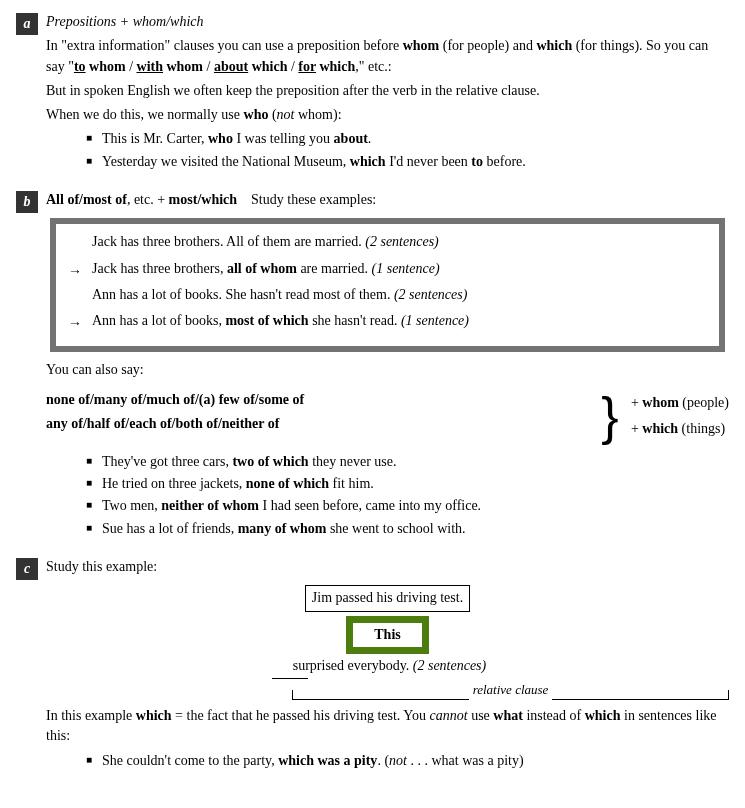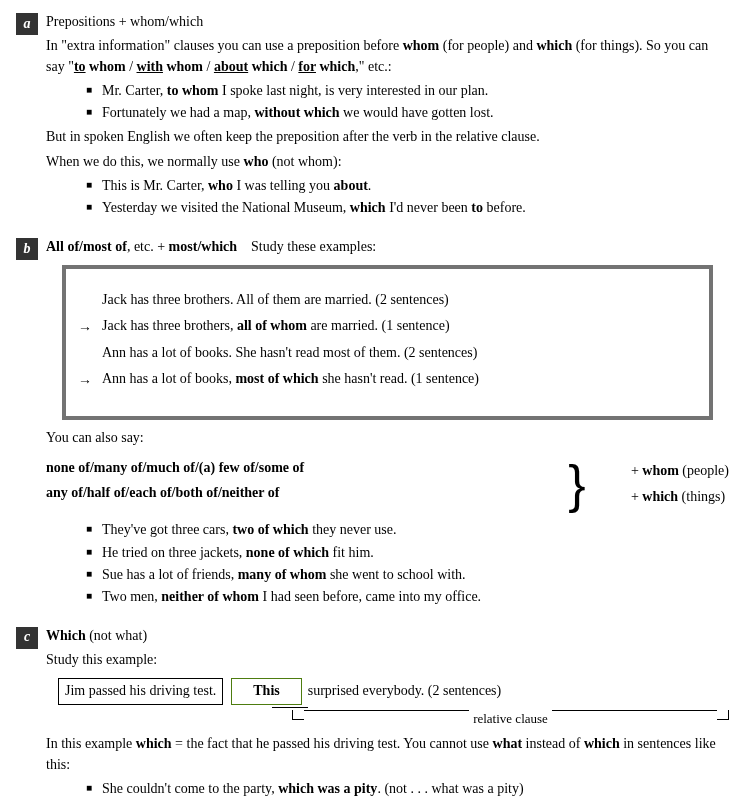--- a/index.html
+++ b/index.html
@@ -31,21 +31,21 @@
       justify-content: center;
       flex-shrink: 0;
       margin-right: 8px;
       margin-top: 1px;
       font-style: italic;
     }
 
     .content {
       flex: 1;
     }
-    .italic { }
+    .italic { font-style: italic; }
 
     ul.bullet-list {
       list-style: none;
       margin: 4px 0 4px 40px;
       padding: 0;
     }
 
     ul.bullet-list li {
       position: relative;
       padding-left: 16px;
@@ -54,23 +54,23 @@
 
     ul.bullet-list li::before {
       content: '■';
       position: absolute;
       left: 0;
       font-size: 10px;
       top: 2px;
     }
 
     .example-box {
-      border: 4px solid #737373;
-      padding: 21px 12px;
-      margin: 8px 16px;
+      border: 6px solid #737373;
+      padding: 8px 12px;
+      margin: 8px 4px;
     }
 
     .example-row {
       display: flex;
       align-items: flex-start;
       margin-bottom: 6px;
     }
 
     .arrow {
       width: 24px;
@@ -106,63 +106,59 @@
       line-height: 1;
       font-family: Arial, sans-serif;
       color: #000;
     }
 
     .formula-right {
       display: flex;
       flex-direction: column;
       justify-content: space-around;
       padding-left: 6px;
-      margin-left: 33px;
     }
 
     .diagram-box {
       border: 1px solid #000;
       padding: 2px 6px;
       display: inline-block;
     }
 
     .diagram-box-highlight {
-      border: 1px solid #4d7c0f;
+      border: 7px solid #4d7c0f;
       padding: 2px 21px;
       display: inline-block;
       font-weight: bold;
     }
 
     .diagram-line {
       display: flex;
       align-items: center;
       gap: 2px;
       margin: 4px 12px;
+      flex-direction: column;
     }
 
     p { margin-bottom: 4px; }
   </style>
 </head>
 <body>
 
 <div class="section">
   <div class="label-box">
       <span>a</span>
     </div>
   <div class="content">
     <p>
       <span class="italic">Prepositions + whom/which</span>
     </p>
     <p>
       In "extra information" clauses you can use a preposition before <strong>whom</strong> (for people) and <strong>which</strong> (for things). So you can say "<strong><u>to</u> whom</strong> / <strong><u>with</u> whom</strong> / <strong><u>about</u> which</strong> / <strong><u>for</u> which</strong>," etc.:
     </p>
-    <ul class="bullet-list">
-      <li>Mr. Carter, <strong>to whom</strong> I spoke last night, is very interested in our plan.</li>
-      <li>Fortunately we had a map, <strong>without which</strong> we would have gotten lost.</li>
-    </ul>
     <p>But in spoken English we often keep the preposition after the verb in the relative clause.</p>
     <p>When we do this, we normally use <strong>who</strong> (<span class="italic">not</span> whom):</p>
     <ul class="bullet-list">
       <li>This is Mr. Carter, <strong>who</strong> I was telling you <strong>about</strong>.</li>
       <li>Yesterday we visited the National Museum, <strong>which</strong> I'd never been <strong>to</strong> before.</li>
     </ul>
   </div>
 </div>
 
 <div class="section">
@@ -206,51 +202,50 @@
       </div>
       <div class="formula-right">
         <div>+ <strong>whom</strong> (people)</div>
         <div>+ <strong>which</strong> (things)</div>
       </div>
     </div>
 
     <ul class="bullet-list">
       <li>They've got three cars, <strong>two of which</strong> they never use.</li>
       <li>He tried on three jackets, <strong>none of which</strong> fit him.</li>
+      <li>Two men, <strong>neither of whom</strong> I had seen before, came into my office.</li>
       <li>Sue has a lot of friends, <strong>many of whom</strong> she went to school with.</li>
-      <li>Two men, <strong>neither of whom</strong> I had seen before, came into my office.</li>
     </ul>
   </div>
 </div>
 
 <div class="section">
   <div class="label-box">
       <span>c</span>
     </div>
   <div class="content">
-    <p><strong>Which</strong> (<span class="italic">not</span> what)</p>
     <p>Study this example:</p>
 
     <div style="margin: 8px 0 4px 0;">
       <div class="diagram-line">
         <span class="diagram-box">Jim passed his driving test.</span>
         <span style="margin-left:4px;"></span>
         <span class="diagram-box-highlight">This</span>
         <span style="margin-left:4px;">surprised everybody. <span class="italic">(2 sentences)</span></span>
       </div>
 
       <div style="display:flex; align-items:flex-start; margin-left:0; margin-top:-2px; margin-bottom:2px;">
 
         <div style="margin-left:230px; display:flex; flex-direction:column; align-items:flex-start;">
           <div style="border-top:1px solid #000; width:36px; margin-left:-4px; margin-top:0;"></div>
         </div>
       </div>
 
 
-      <div style="display:flex; align-items:flex-start; margin-left:246px; margin-top:0;">
+      <div style="display:flex; align-items:flex-end; margin-left:246px; margin-top:0;">
         <div style="border-left:1px solid #000; border-bottom:1px solid #000; width:12px; height:10px;"></div>
         <div style="border-bottom:1px solid #000; flex:1; min-width:20px;"></div>
         <span class="italic" style="font-size:13px; white-space:nowrap; margin: 0 4px;">relative clause</span>
         <div style="border-bottom:1px solid #000; flex:1; min-width:20px;"></div>
         <div style="border-right:1px solid #000; border-bottom:1px solid #000; width:12px; height:10px;"></div>
       </div>
     </div>
 
     <p style="margin-top:6px;">
       In this example <strong>which</strong> = the fact that he passed his driving test. You <span class="italic">cannot</span> use <strong>what</strong> instead of <strong>which</strong> in sentences like this:

